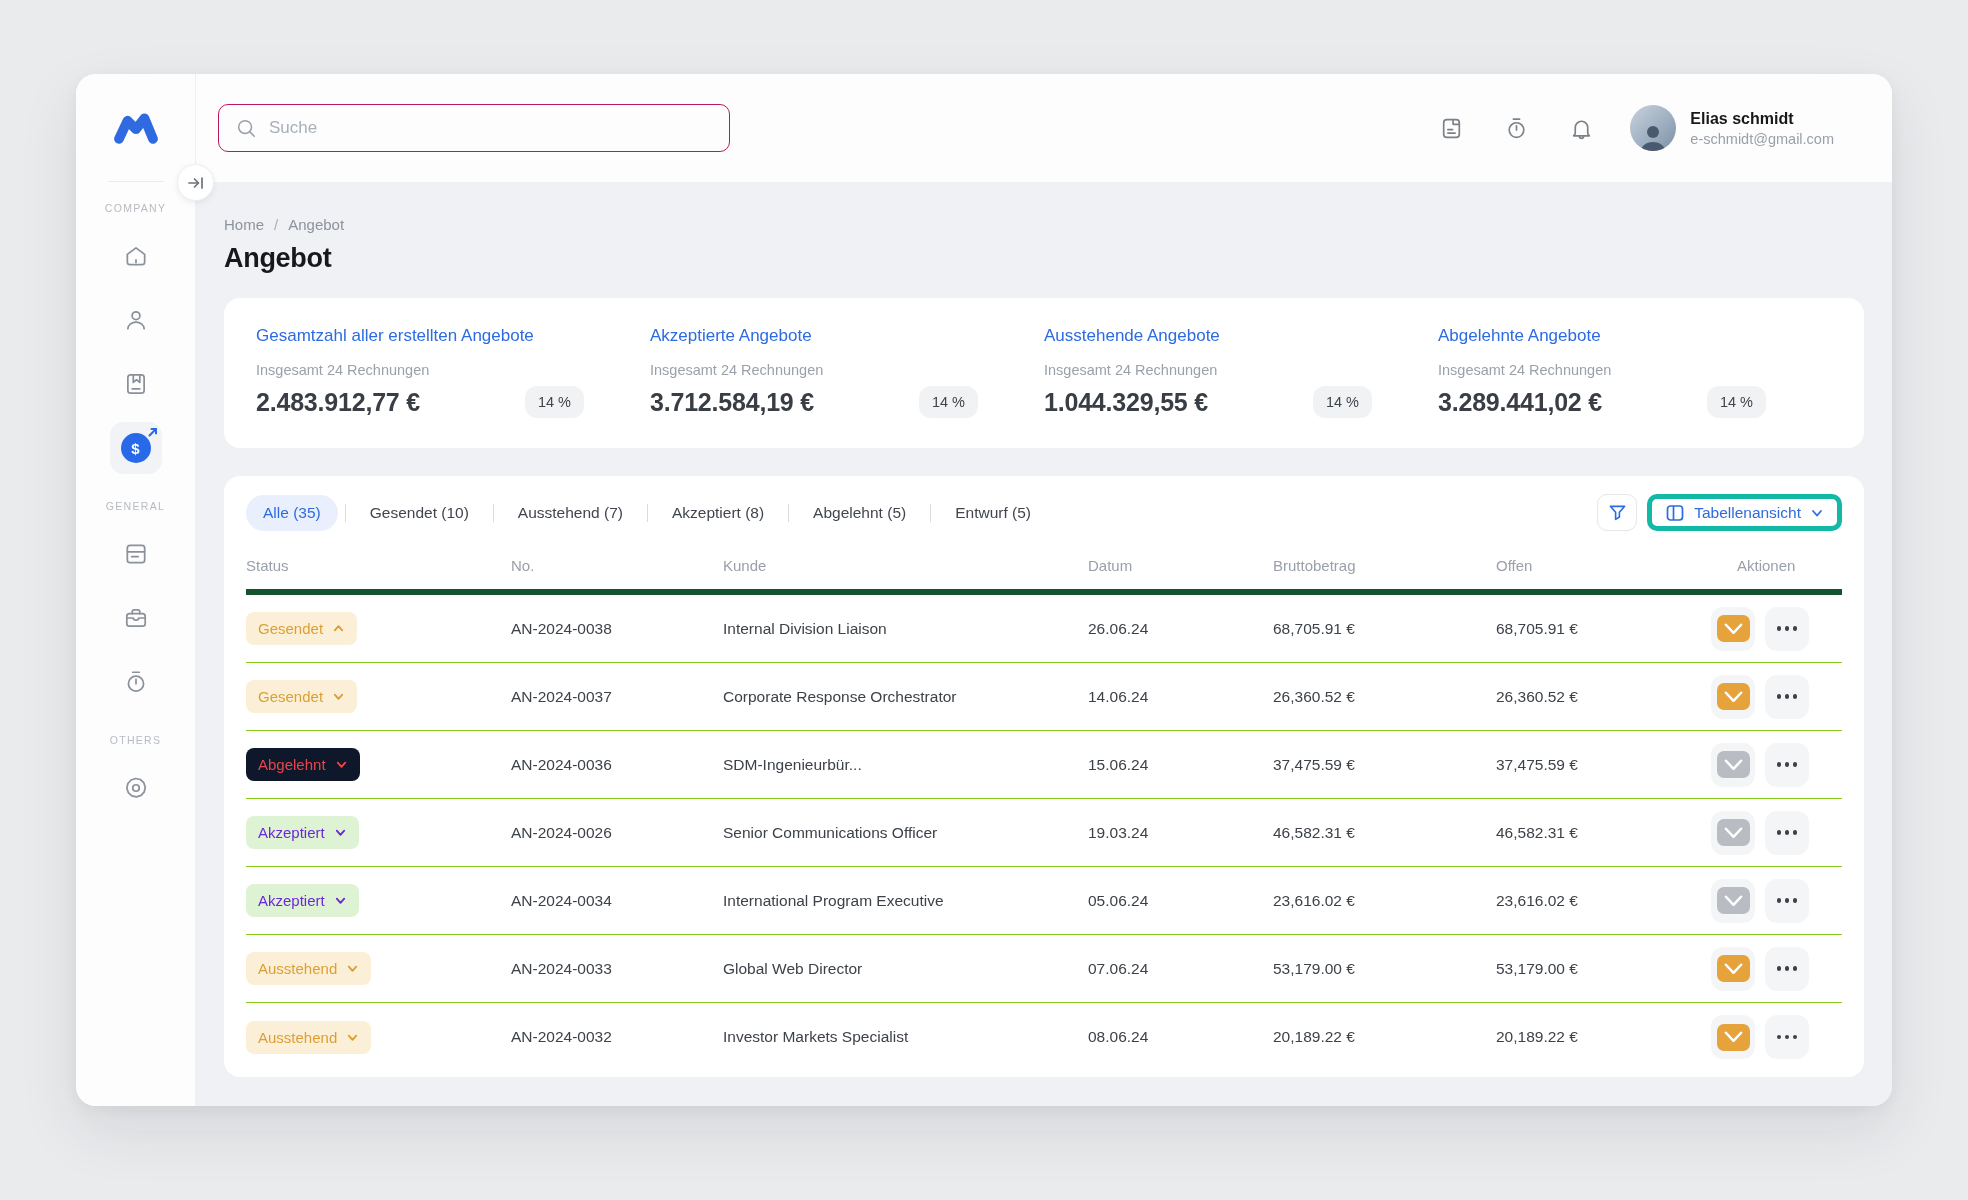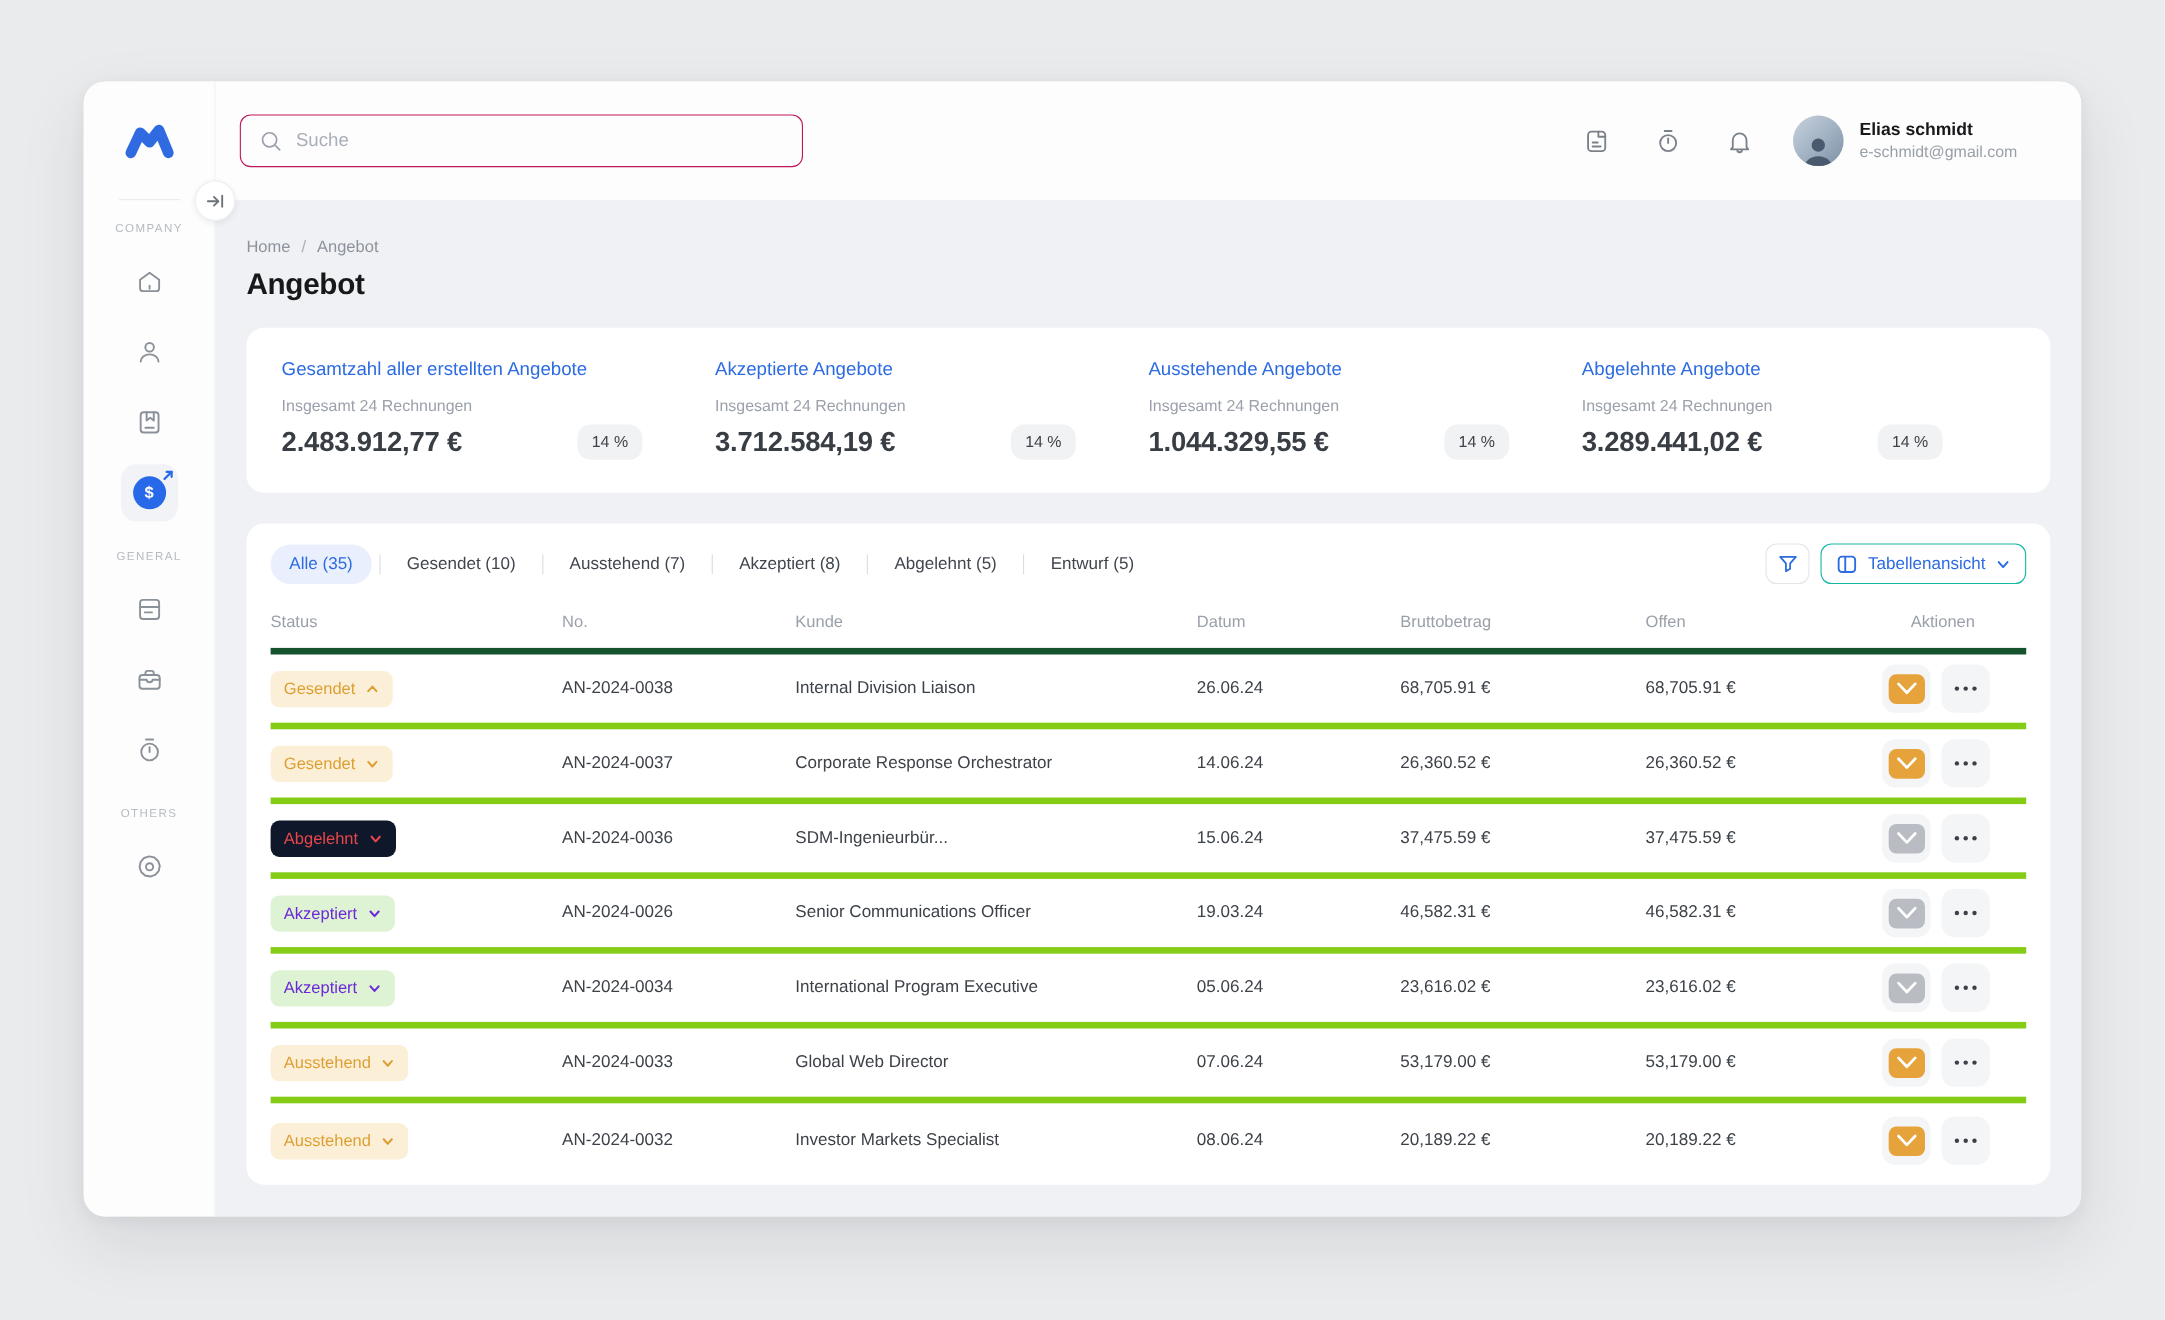--- a/index.html
+++ b/index.html
@@ -74,26 +74,26 @@
 
   
   .table-card { margin-top:28px; background:#fff; border-radius:16px; padding:18px 22px 6px; }
   .toolbar { display:flex; align-items:center; }
   .tabs { display:flex; align-items:center; }
   .tab { display:flex; align-items:center; padding:9px 17px; font-size:15.5px; color:#41464e; border-radius:19px; cursor:pointer; white-space:nowrap; }
   .tab.active { background:#e9effc; color:#2c6be2; }
   .tab-sep { width:1px; height:18px; background:#d9dbe0; margin:0 7px; }
   .toolbar-right { margin-left:auto; display:flex; align-items:center; gap:10px; }
   .icon-btn { width:40px; height:37px; border:1px solid #e3e6ea; border-radius:10px; background:#fff; display:flex; align-items:center; justify-content:center; cursor:pointer; color:#2c6be2; }
-  .view-btn { height:37px; border:1px solid #14b8a6; border-radius:10px; background:#fff; display:flex; align-items:center; gap:9px; padding:0 13px; cursor:pointer; color:#2c6be2; font-size:15.5px; font-family:inherit; }
+  .view-btn { height:37px; border:5px solid #14b8a6; border-radius:10px; background:#fff; display:flex; align-items:center; gap:9px; padding:0 13px; cursor:pointer; color:#2c6be2; font-size:15.5px; font-family:inherit; }
 
   .grid { display:grid; grid-template-columns:265px 212px 365px 185px 223px 215px 1fr; align-items:center; }
   .thead { margin-top:14px; padding:12px 0 15px; border-bottom:6px solid #14532d; color:#9aa0a9; font-size:15px; }
   .thead .col-aktionen { padding-left:26px; }
-  .trow { height:68px; border-bottom:6px solid #84cc16; font-size:15.5px; color:#3d4249; }
+  .trow { height:68px; border-bottom:1px solid #84cc16; font-size:15.5px; color:#3d4249; }
   .trow:last-child { border-bottom:none; }
 
   .status-badge { display:inline-flex; align-items:center; gap:9px; padding:8px 12px; border-radius:8px; font-size:15px; font-weight:500; cursor:pointer; }
   .status-badge .chev { transition:none; }
   .status-badge .chev.up { transform:rotate(180deg); }
   .status-badge.amber { color:#dd9f33; background:#fbf0d7; }
   .status-badge.red   { color:#e8464c; background:#0f172a; }
   .status-badge.green { color:#6d28d9; background:#def3d3; }
 
   .actions-cell { display:flex; align-items:center; gap:10px; }

